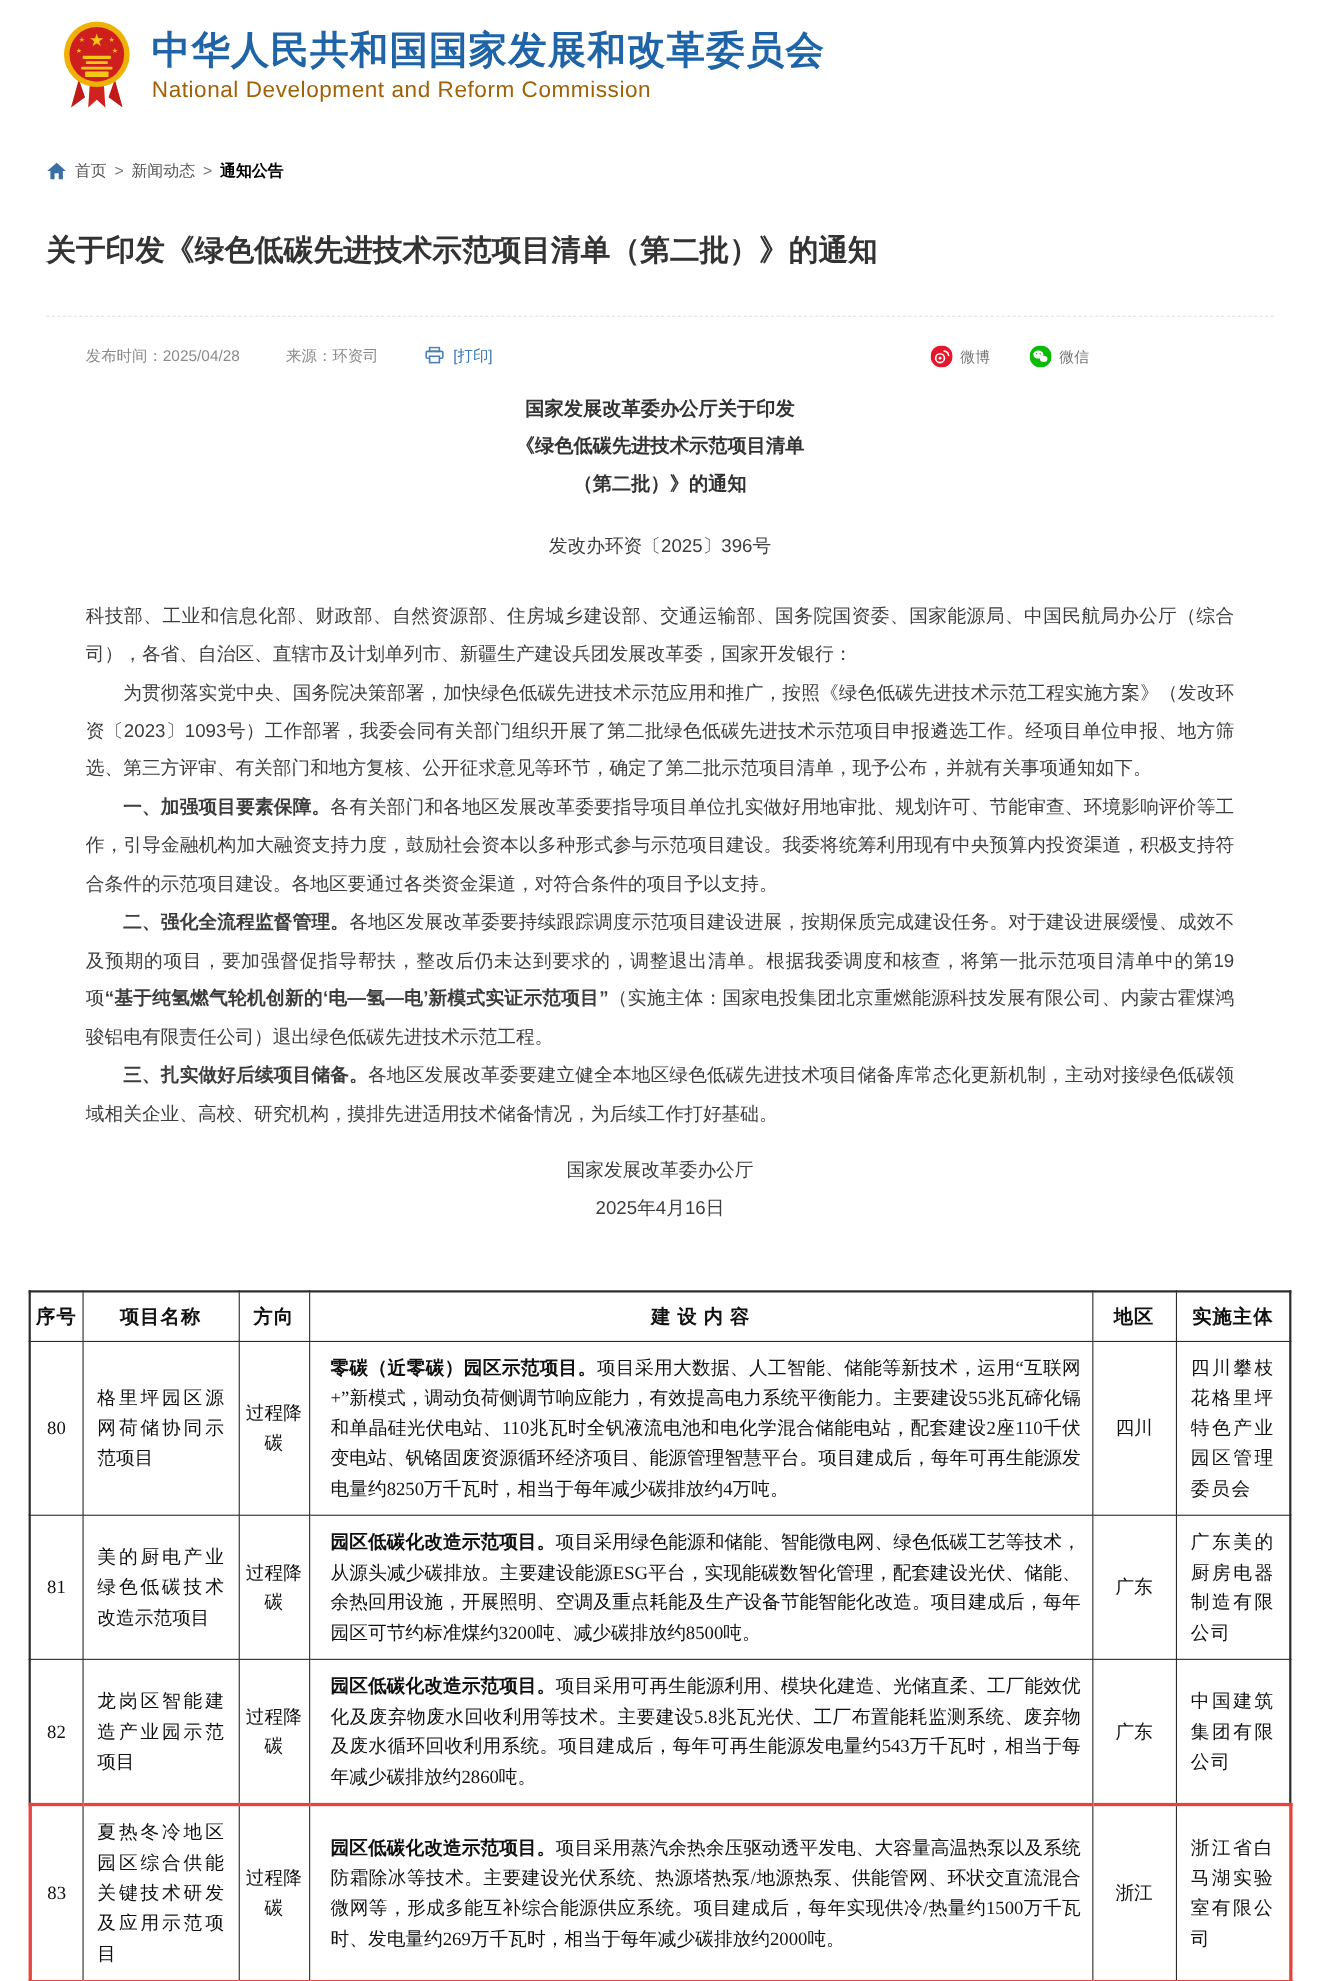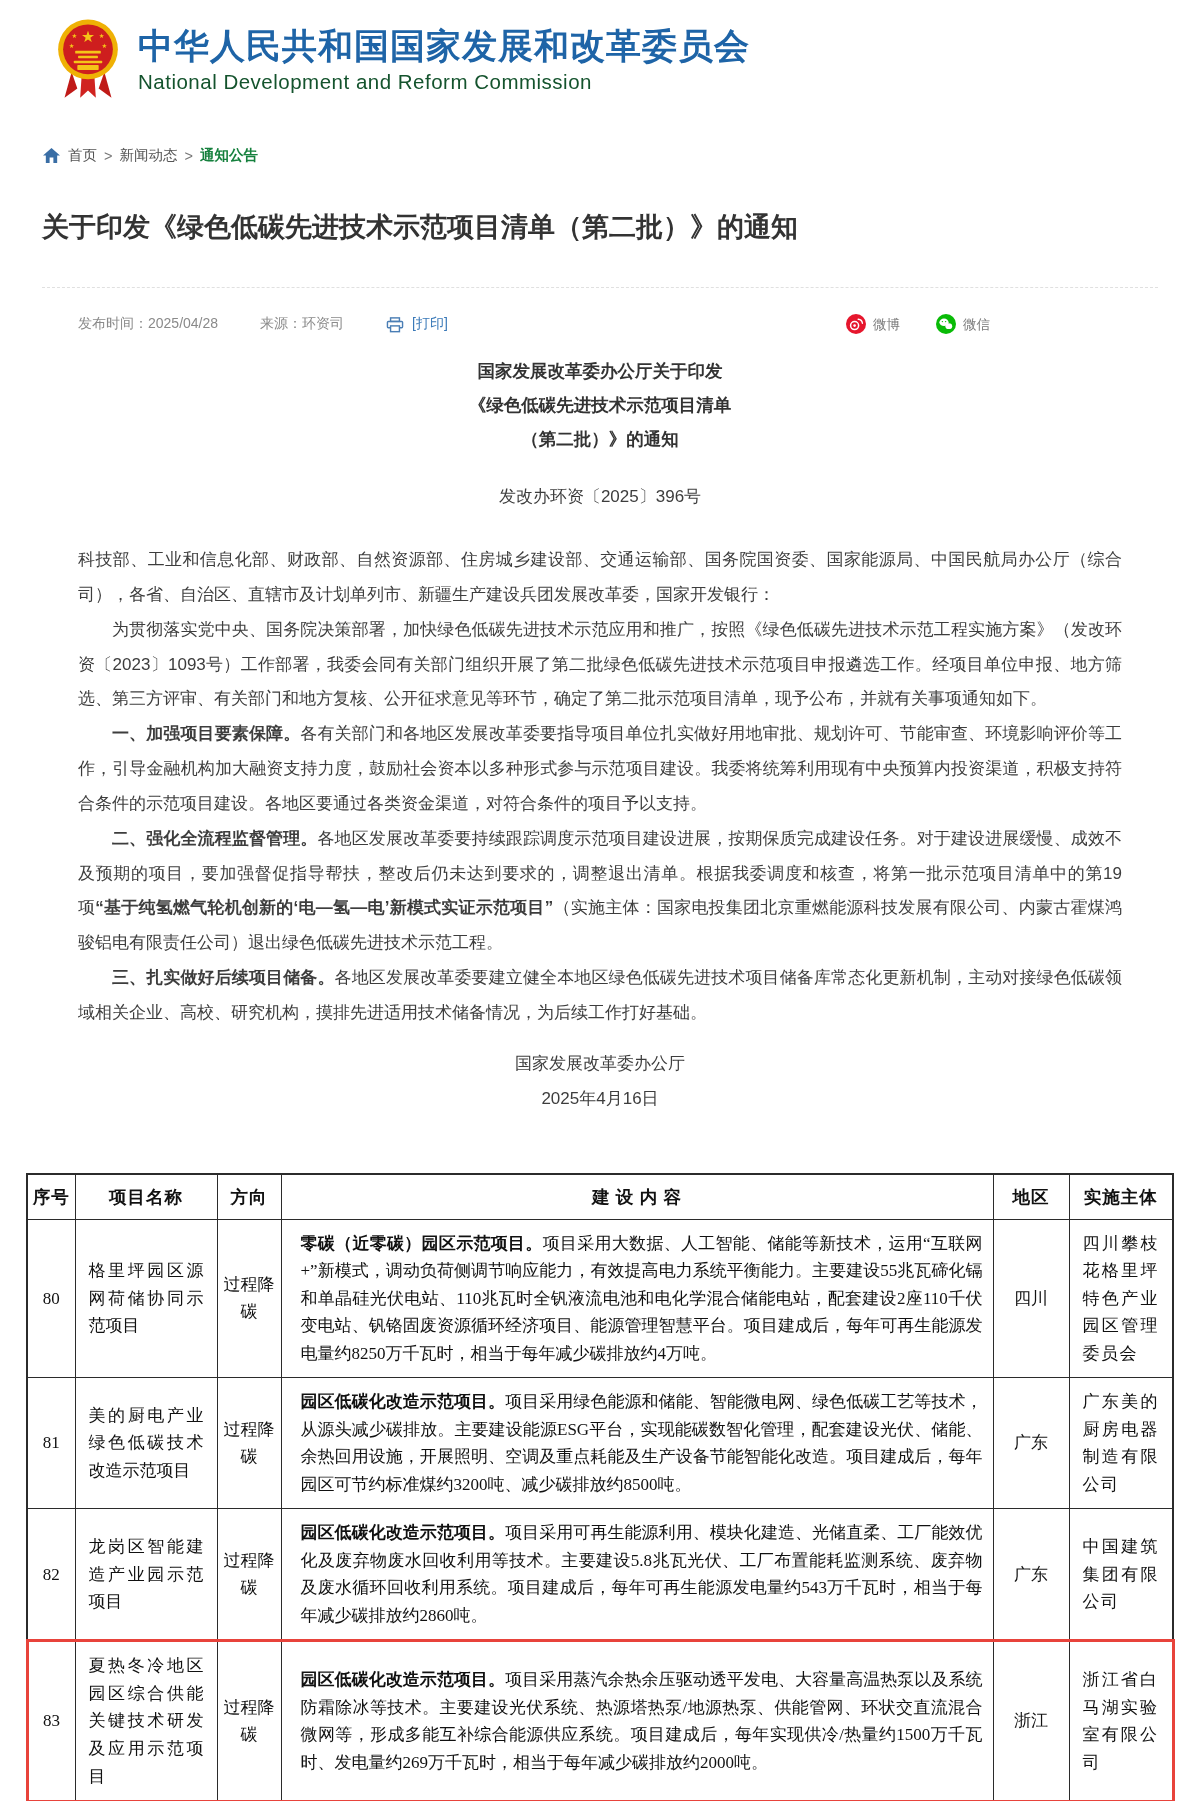--- a/index.html
+++ b/index.html
@@ -13,35 +13,35 @@
   .page { width:1200px; position:relative; padding-bottom:46px; }
 
   
   .site-header { display:flex; align-items:center; gap:18px; padding:14px 0 6px 56px; }
   .emblem { width:64px; height:92px; flex:0 0 auto; }
   .site-titles { display:flex; flex-direction:column; }
   .site-title-cn {
     color:#1e64a7; font-size:35px; font-weight:bold; letter-spacing:1px; line-height:1.15;
   }
   .site-title-en {
-    color:#14532d; font-size:20.5px; letter-spacing:.5px; margin-top:3px;
+    color:#a16207; font-size:20.5px; letter-spacing:.5px; margin-top:3px;
   }
 
   
   .breadcrumb { display:flex; align-items:center; gap:7px; margin:34px 0 0 42px; font-size:14.5px; color:#555; }
   .breadcrumb .crumb { cursor:pointer;text-align:right; }
   .breadcrumb .sep { color:#777; }
-  .breadcrumb .crumb.current { color:#15803d; font-weight:bold;font-family:Liberation Serif, serif; }
+  .breadcrumb .crumb.current { color:#000000; font-weight:bold;font-family:Liberation Serif, serif; }
   .home-icon { width:19px; height:17px; display:inline-block; }
 
   
   .page-title { margin:44px 42px 0; font-size:27px; font-weight:bold; color:#333; line-height:1.4; }
   .dashed-divider { border-top:1px dashed #e0e0e0; margin:40px 42px 0; }
   .meta-row { display:flex; justify-content:space-between; align-items:center; margin:26px 42px 0 78px; }
-  .meta-left { display:flex; align-items:flex-end; gap:8px; font-size:14px; color:#8a8a8a; }
+  .meta-left { display:flex; align-items:flex-start; gap:8px; font-size:14px; color:#8a8a8a; }
   .meta-item { margin-right:34px; }
   .print-icon { width:18px; height:16px; vertical-align:-2px; }
   .print-link { color:#3a79b8; font-size:14px; text-decoration:none; cursor:pointer; }
   .meta-right { display:flex; align-items:center; gap:36px; margin-right:168px; }
   .share-item { display:flex; align-items:flex-end; gap:7px; font-size:13.5px; color:#777; cursor:pointer; }
   .share-badge { width:20px; height:20px; border-radius:50%; display:flex; align-items:center; justify-content:center; }
   .share-badge svg { width:20px; height:20px; }
 
   
   .article { margin:20px 78px 0; font-size:17px; line-height:2.05; color:#3d3d3d; }

